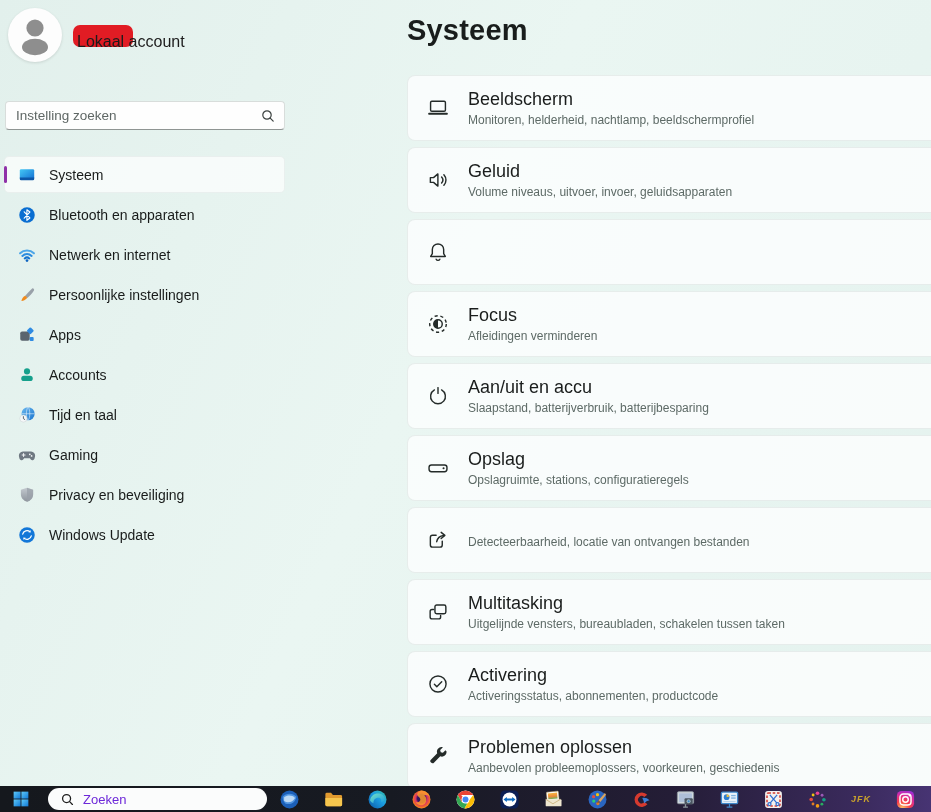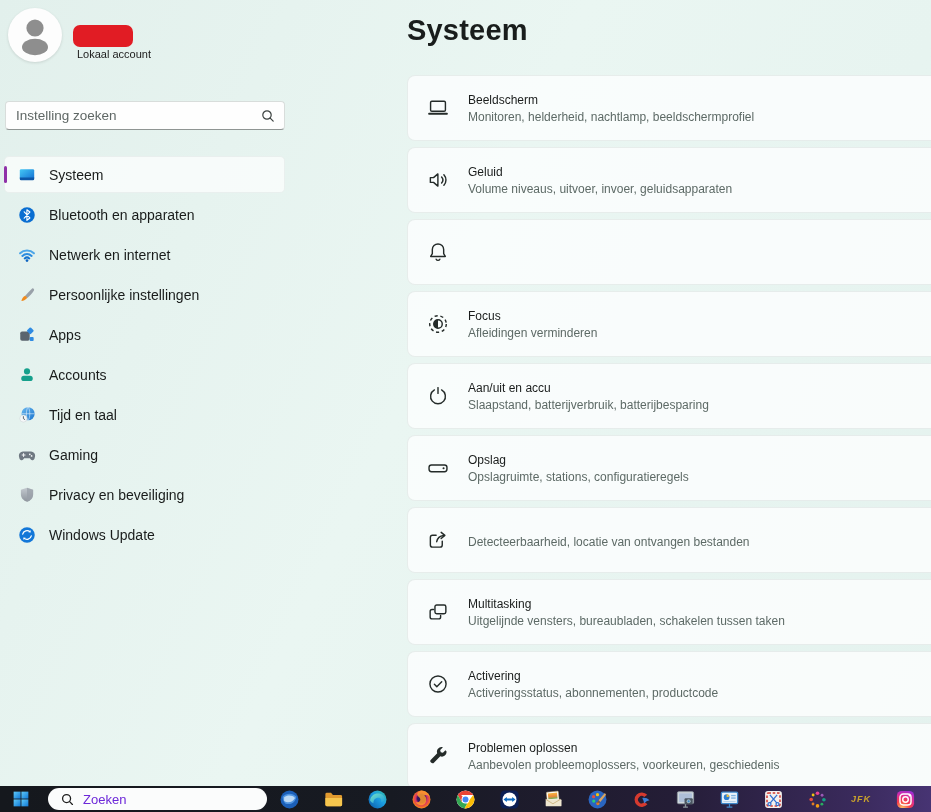--- a/index.html
+++ b/index.html
@@ -5,21 +5,21 @@
   * { margin:0; padding:0; box-sizing:border-box; }
   html,body { width:931px; height:812px; overflow:hidden; }
   body { font-family:"Liberation Sans", sans-serif; position:relative;
          background:linear-gradient(115deg,#e2f0ec 0%,#eaf6f2 45%,#e4f2ee 100%); }
 
   
   .sidebar { position:absolute; left:0; top:0; width:290px; height:786px; }
   .avatar { position:absolute; left:8px; top:8px; width:54px; height:54px; border-radius:50%;
             background:#fdfdfd; box-shadow:0 1px 3px rgba(0,0,0,.12); display:flex; align-items:center; justify-content:center; }
   .redaction { position:absolute; left:73px; top:25px; width:60px; height:22px; border-radius:7px; }
-  .account-label { position:absolute; left:77px; top:48px; font-size:11px; color:#1c1c1c; }
+  .account-label { position:absolute; left:77px; top:33px; font-size:16px; color:#1c1c1c; }
 
   .search-box { position:absolute; left:5px; top:101px; width:280px; height:29px;
                 background:#fefefe; border:1px solid #d8dddb; border-bottom-color:#8f9593;
                 border-radius:4px; }
   .search-box input { width:100%; height:100%; border:none; outline:none; background:transparent;
                       font-family:"Liberation Sans",sans-serif; font-size:13.5px; color:#1c1c1c; padding:0 30px 0 10px; }
   .search-box input::placeholder { color:#5f6765; opacity:1; }
   .search-box .mag { position:absolute; right:9px; top:7px; }
 
   .nav { position:absolute; left:4px; top:156px; width:281px; }
@@ -33,21 +33,21 @@
   .nav-label { margin-left:13px; font-size:14px; color:#191c1b; }
 
   
   .main-title { position:absolute; left:407px; top:14px; font-size:29px; font-weight:700; color:#191d1c; letter-spacing:.2px; }
   .cards { position:absolute; left:407px; top:75px; width:560px; }
   .card { position:relative; height:66px; margin-bottom:6px; border-radius:8px;
           background:rgba(252,254,254,.82); border:1px solid rgba(70,100,90,.10); display:flex; align-items:center; }
   .card-ico { width:24px; height:24px; margin-left:18px; flex:0 0 auto; display:flex; }
   .card-ico svg { width:24px; height:24px; }
   .card-text { margin-left:18px; }
-  .card-title { font-size:12px; color:#1a1d1c; }
+  .card-title { font-size:18px; color:#1a1d1c; }
   .card-sub { font-size:12px; color:#5d6a66; margin-top:3px; }
 
   
   .taskbar { position:absolute; left:0; top:786px; width:931px; height:26px; z-index:10;
              background:linear-gradient(90deg,#15181d 0%,#171a22 42%,#241d36 72%,#3a2a5c 92%,#473473 100%); }
   .start-btn { position:absolute; left:9px; top:2px; width:24px; height:22px; display:flex; align-items:center; justify-content:center; }
   .tb-search { position:absolute; left:48px; top:2px; width:219px; height:22px; border-radius:11px;
                background:#fbfcfc; display:flex; align-items:center; }
   .tb-search .mag { margin-left:13px; display:flex; }
   .tb-search-label { margin-left:9px; font-size:13px; color:#6d28d9; }

